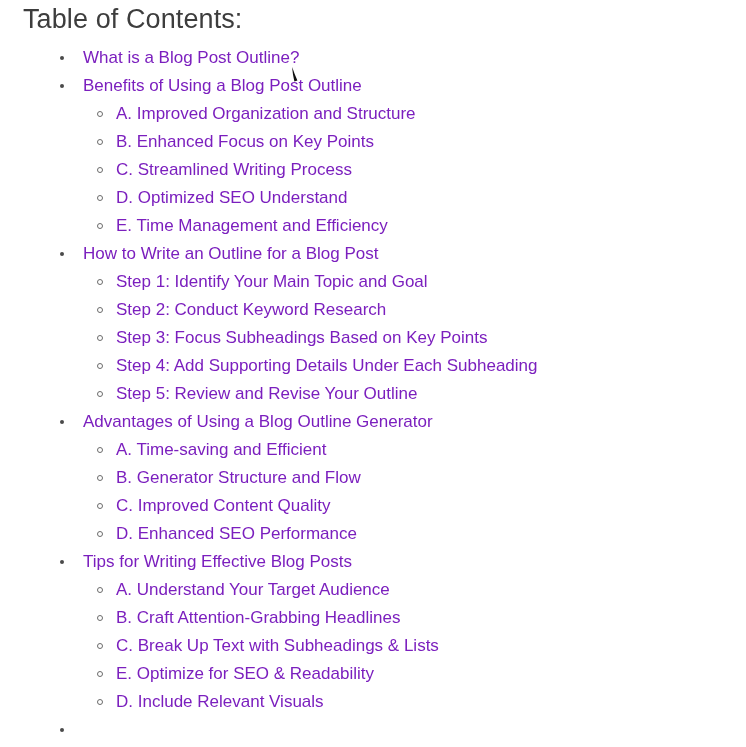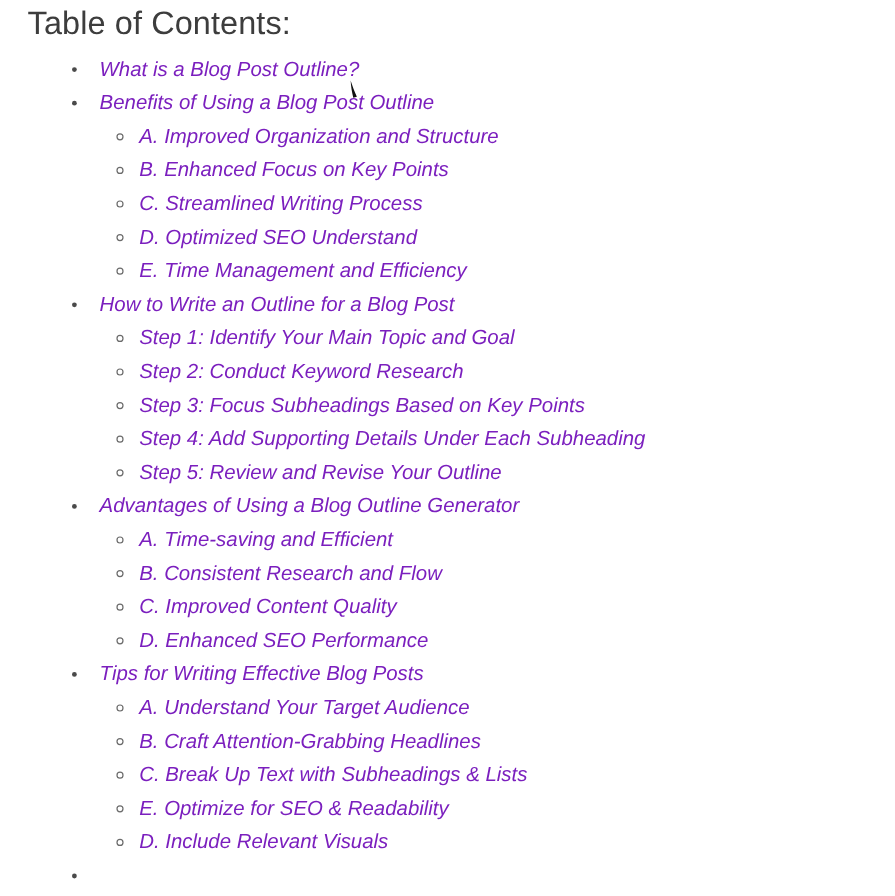--- a/index.html
+++ b/index.html
@@ -41,21 +41,20 @@
 
   
   ul.toc-list {
     position: absolute;
     left: 0;
     top: 44px;
     margin: 0;
     padding: 0;
     list-style: none;
     width: 746px;
-    font-style: italic;
   }
 
   li.toc-item {
     position: relative;
     margin: 0;
     padding: 0;
     height: 28px;
     line-height: 28px;
   }
 
@@ -192,21 +191,21 @@
       <li class="toc-item level-1">
         <span class="marker"></span>
         <a class="toc-link" href="#">Advantages of Using a Blog Outline Generator</a>
       </li>
       <li class="toc-item level-2">
         <span class="marker"></span>
         <a class="toc-link" href="#">A. Time-saving and Efficient</a>
       </li>
       <li class="toc-item level-2">
         <span class="marker"></span>
-        <a class="toc-link" href="#">B. Consistent Research and Flow</a>
+        <a class="toc-link" href="#">B. Generator Structure and Flow</a>
       </li>
       <li class="toc-item level-2">
         <span class="marker"></span>
         <a class="toc-link" href="#">C. Improved Content Quality</a>
       </li>
       <li class="toc-item level-2">
         <span class="marker"></span>
         <a class="toc-link" href="#">D. Enhanced SEO Performance</a>
       </li>
       <li class="toc-item level-1">

